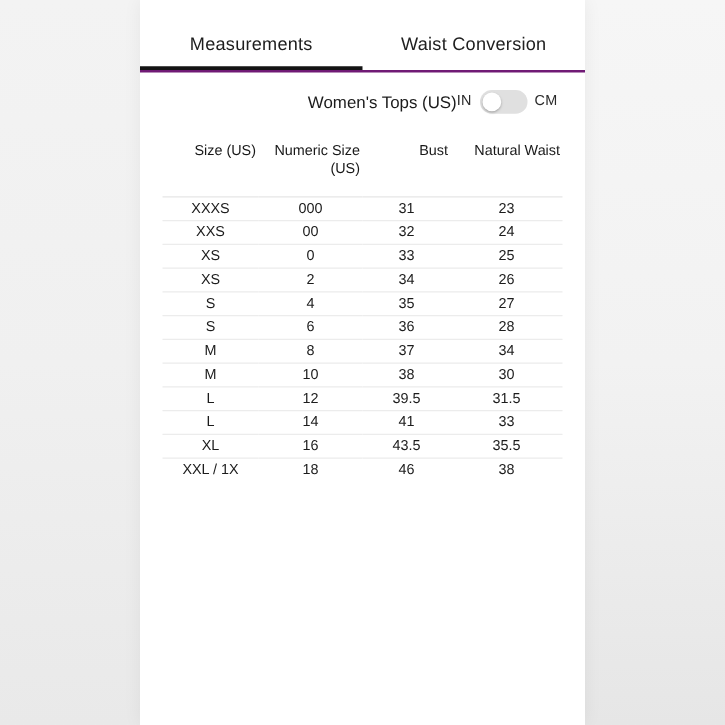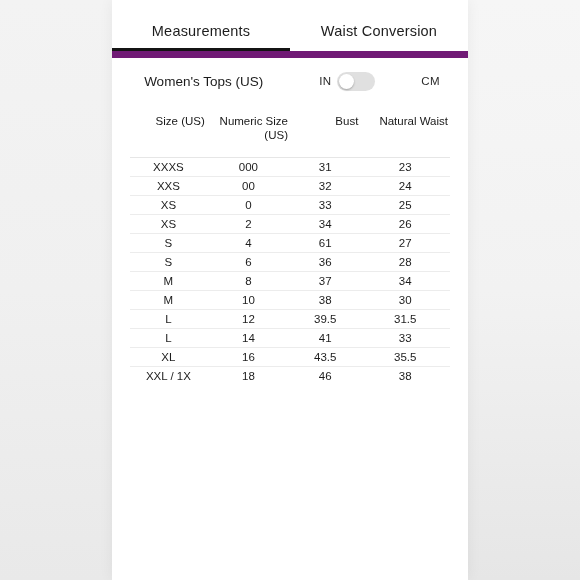--- a/index.html
+++ b/index.html
@@ -42,21 +42,21 @@
     box-shadow: 0 0 14px rgba(0,0,0,0.06);
     overflow: hidden;
   }
   
   .tabs {
     display: flex;
     width: 100%;
     height: 58px;
     box-sizing: border-box;
     align-items: flex-end;
-    border-bottom: 7px solid #701a75;
+    border-bottom: 2px solid #701a75;
   }
   .tab {
     flex: 1 1 50%;
     text-align: center;
     font-size: 14.5px;
     color: #1d1d1d;
     letter-spacing: .2px;
     padding-bottom: 9px;
     box-sizing: border-box;
     border-bottom: 3px solid transparent;
@@ -67,39 +67,37 @@
     font-weight: 400;
   }
   .tab.inactive {
     color: #202020;
   }
   
   .sub-header {
     height: 46px;
     display: flex;
     align-items: center;
-    justify-content: center;
+    justify-content: flex-end;
     padding: 0 22px 0 26px;
     box-sizing: border-box;
-    gap: 16px;
   }
   .sub-title {
     font-size: 13.5px;
     color: #1b1b1b;
   }
   .unit-toggle {
     display: flex;
     align-items: center;
     gap: 6px;
   }
   .unit-label {
     font-size: 11.5px;
     color: #2a2a2a;
     letter-spacing: .3px;
-    margin-left: 40px;
   }
   .switch {
     width: 38px;
     height: 19px;
     border-radius: 10px;
     background: #e0e0e0;
     position: relative;
     cursor: pointer;
   }
   .knob {
@@ -212,21 +210,21 @@
             </tr>
             <tr>
               <td>XS</td>
               <td>2</td>
               <td>34</td>
               <td>26</td>
             </tr>
             <tr>
               <td>S</td>
               <td>4</td>
-              <td>61</td>
+              <td>35</td>
               <td>27</td>
             </tr>
             <tr>
               <td>S</td>
               <td>6</td>
               <td>36</td>
               <td>28</td>
             </tr>
             <tr>
               <td>M</td>

